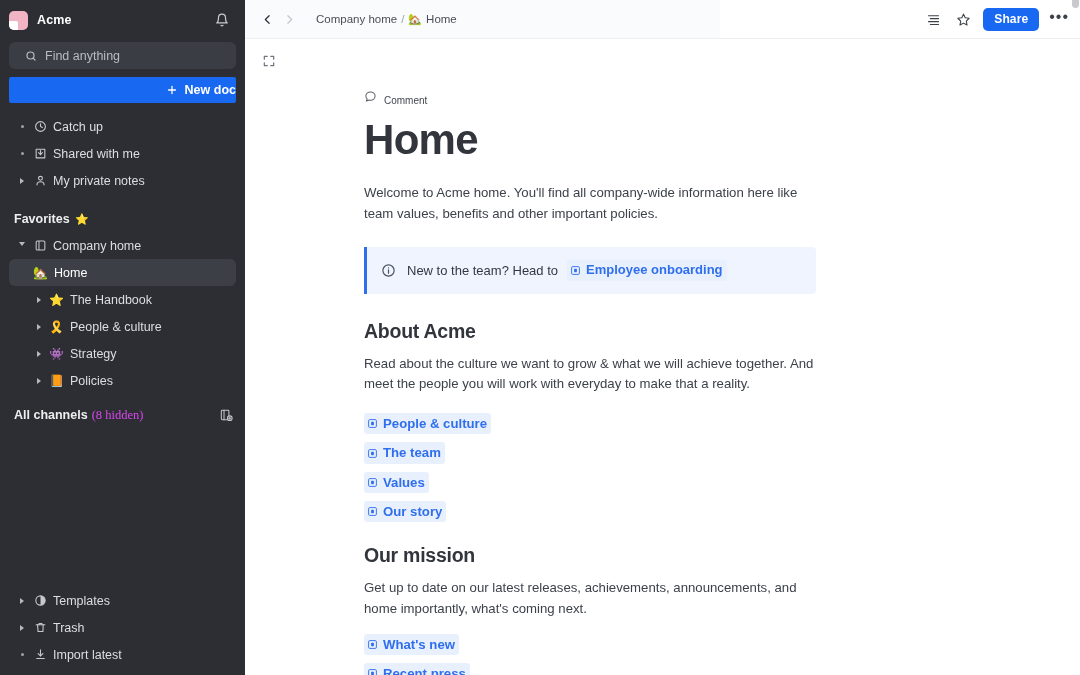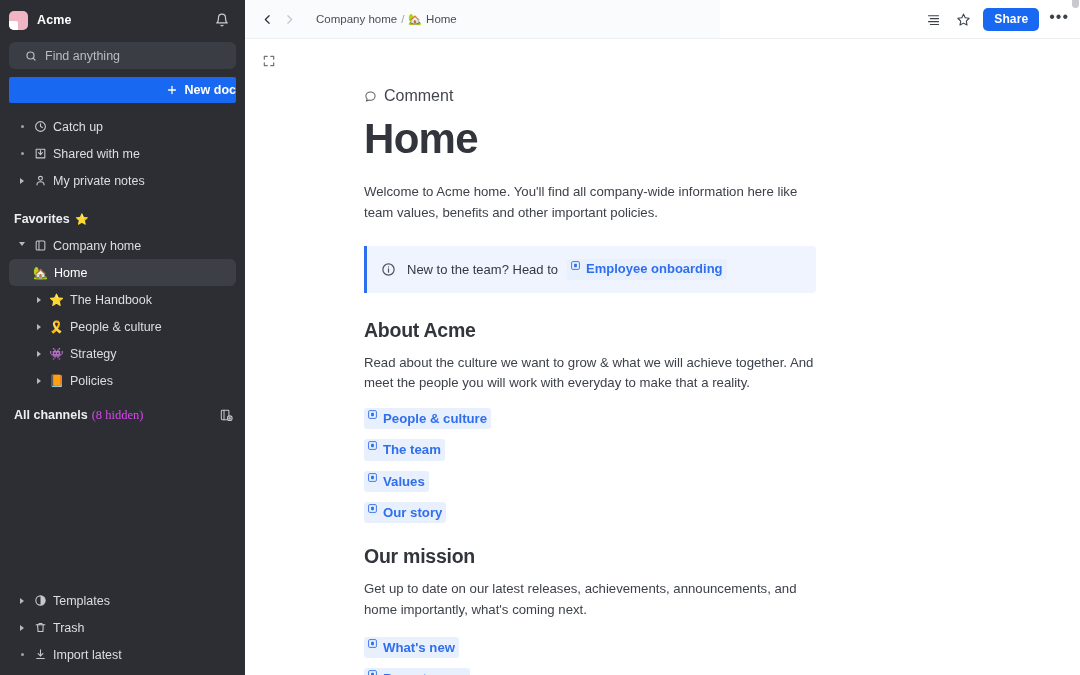--- a/index.html
+++ b/index.html
@@ -337,22 +337,23 @@
 
   .comment-row {
     display: flex;
     align-items: center;
     gap: 7px;
     cursor: pointer;
     margin-bottom: 10px;
     color: #5b6069;
   }
   .comment-row .c-lbl {
-    font-size: 16px;
+    font-size: 10px;
     color: #42464e;
+    margin-top: 8px;
   }
 
   h1.doc-title {
     font-size: 42px;
     line-height: 1.12;
     font-weight: 700;
     color: #32353c;
     letter-spacing: -0.7px;
     margin-bottom: 20px;
   }
@@ -390,21 +391,21 @@
     font-weight: 700;
     color: #32353c;
     letter-spacing: -0.25px;
     margin-bottom: 11px;
   }
 
   .link-list { margin-top: 2px; }
 
   .doclink {
     display: inline-flex;
-    align-items: flex-start;
+    align-items: center;
     gap: 5px;
     background: #e9f0fd;
     color: #2f6fed;
     border-radius: 3px;
     padding: 1px 4px 1px 3px;
     font-size: 13.2px;
     font-weight: 700;
     text-decoration: none;
     cursor: pointer;
     line-height: 1.45;
@@ -712,21 +713,21 @@
                     <rect x="9" y="8.4" width="6" height="7.2" rx="1.2" fill="currentColor" stroke="none"></rect>
                 </svg>
               </span>
               <span>Employee onboarding</span>
             </a>
           </span>
         </div>
 
         <div class="sec-block">
           <h2 class="sec">About Acme</h2>
-          <p class="para" style="margin-bottom:12px">Read about the culture we want to grow &amp; what we will achieve together. And meet the people you will work with everyday to make that a reality.</p>
+          <p class="para" style="margin-bottom:18px">Read about the culture we want to grow &amp; what we will achieve together. And meet the people you will work with everyday to make that a reality.</p>
           <div class="link-list">
             <div class="link-row">
               <a class="doclink">
                 <span class="dl-icon">
                   <svg width="11" height="11" viewBox="0 0 24 24" fill="none" stroke="currentColor" stroke-width="2">
                     <rect x="3.5" y="3.5" width="17" height="17" rx="2.6"></rect>
                       <rect x="9" y="8.4" width="6" height="7.2" rx="1.2" fill="currentColor" stroke="none"></rect>
                   </svg>
                 </span>
                 <span>People &amp; culture</span>

